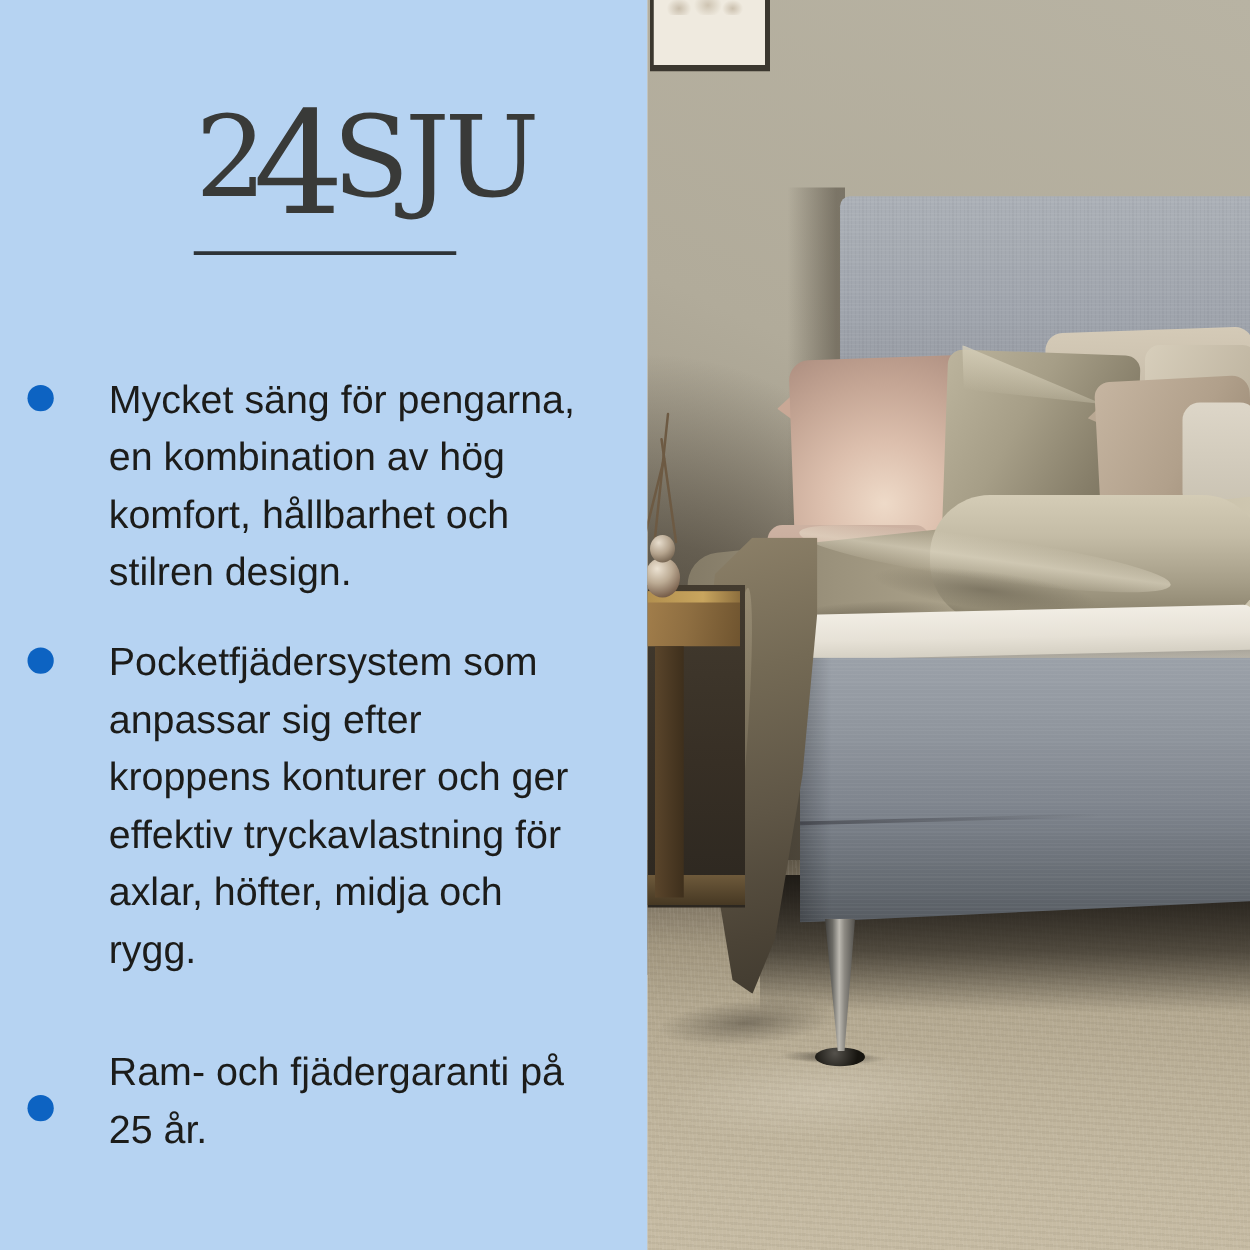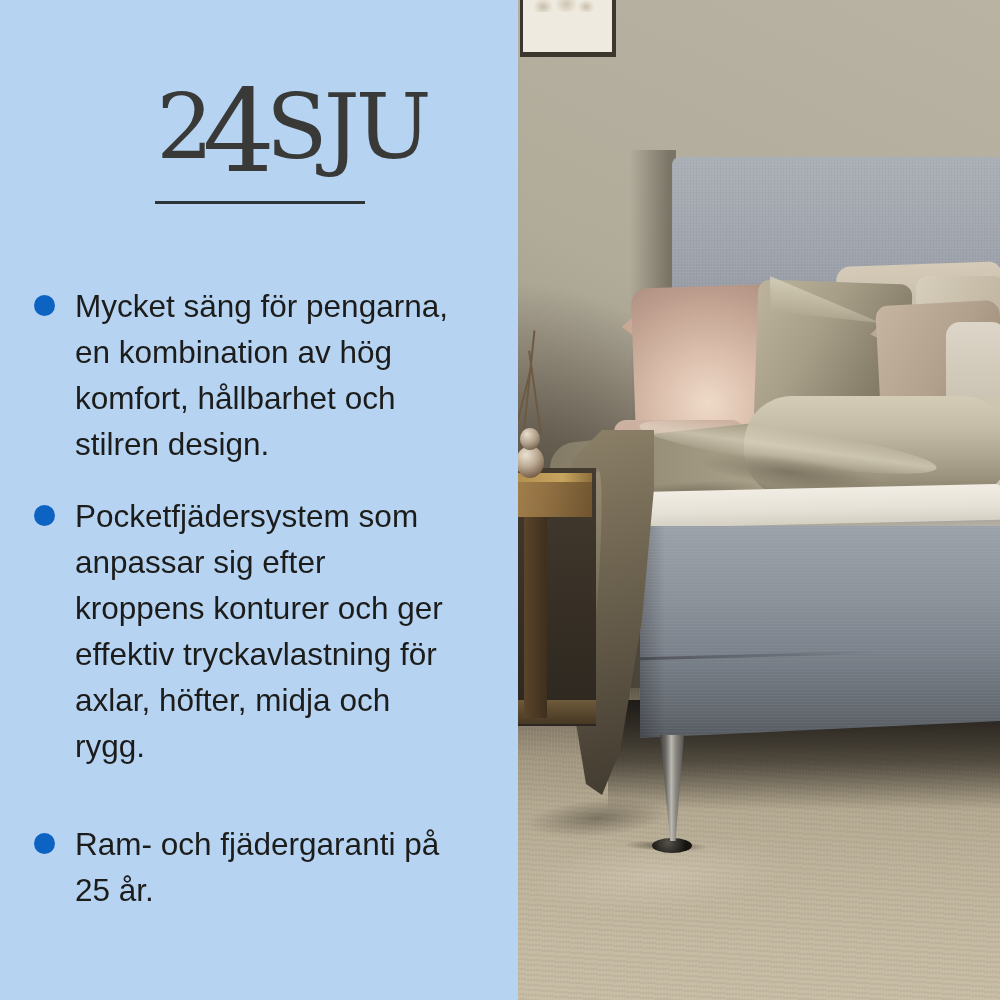--- a/index.html
+++ b/index.html
@@ -11,26 +11,26 @@
   .left-panel { position:absolute; left:0; top:0; width:518px; height:1000px; background:var(--panel-bg,#b6d3f2); }
 
   .logo-text { position:absolute; top:82px; left:0; width:584px; text-align:center;
     font-family:"DejaVu Serif","Liberation Serif",serif; color:var(--logo-text,#393a38);
     font-size:90px; line-height:1; letter-spacing:-4px; }
   .logo-text .logo-4 { display:inline-block; font-size:114px; line-height:0; transform:translateY(13px); margin:0 -5px 0 -7px; }
   .logo-divider { position:absolute; top:201px; left:155px; width:210px; height:3px; background:#2e3337; }
   .logo-tagline { position:absolute; top:214px; left:0; width:518px; text-align:center;
     font-size:27px; letter-spacing:2px; font-weight:500; color:var(--tagline-text,#2d3237); }
 
-  .benefit-item { position:absolute; left:34px; display:flex; gap:20px;
-    font-size:31.5px; line-height:46px; color:var(--body-text,#1c1c1a); }
+  .benefit-item { position:absolute; left:22px; display:flex; gap:44px;
+    font-size:31.5px; line-height:46px; color:var(--body-text,#1c1c1a);margin-top:13px; }
   .benefit-item .dot { flex:0 0 auto; width:21px; height:21px; border-radius:50%;
     background:var(--bullet-dot,#0d63c2); margin-top:12px; }
   .benefit-text { width:380px; }
-  .bi-1 { top:283px; } .bi-2 { top:493px; } .bi-3 { top:821px; }
+  .bi-1 { top:283px; } .bi-2 { top:493px; } .bi-3 { top:821px;align-items:center; }
 
   
   .photo { position:absolute; left:518px; top:0; width:482px; height:1000px; overflow:hidden; background:#b2ab9b; }
   .photo div { position:absolute; }
 
   .wall { left:0; top:0; width:482px; height:760px;
     background:linear-gradient(205deg,#b8b3a3 0%,#b1ab9a 45%,#a29b8a 65%,#8d8674 82%,#7d７665 100%);
     background:linear-gradient(205deg,#b8b3a3 0%,#b1ab9a 45%,#a29b8a 65%,#8d8674 82%,#7d7665 100%); }
   .wall-dark { left:0; top:0; width:300px; height:780px;
     background:radial-gradient(ellipse 420px 560px at 0% 88%, rgba(38,32,24,.88) 0%, rgba(52,45,35,.55) 45%, rgba(60,52,42,0) 72%); }

